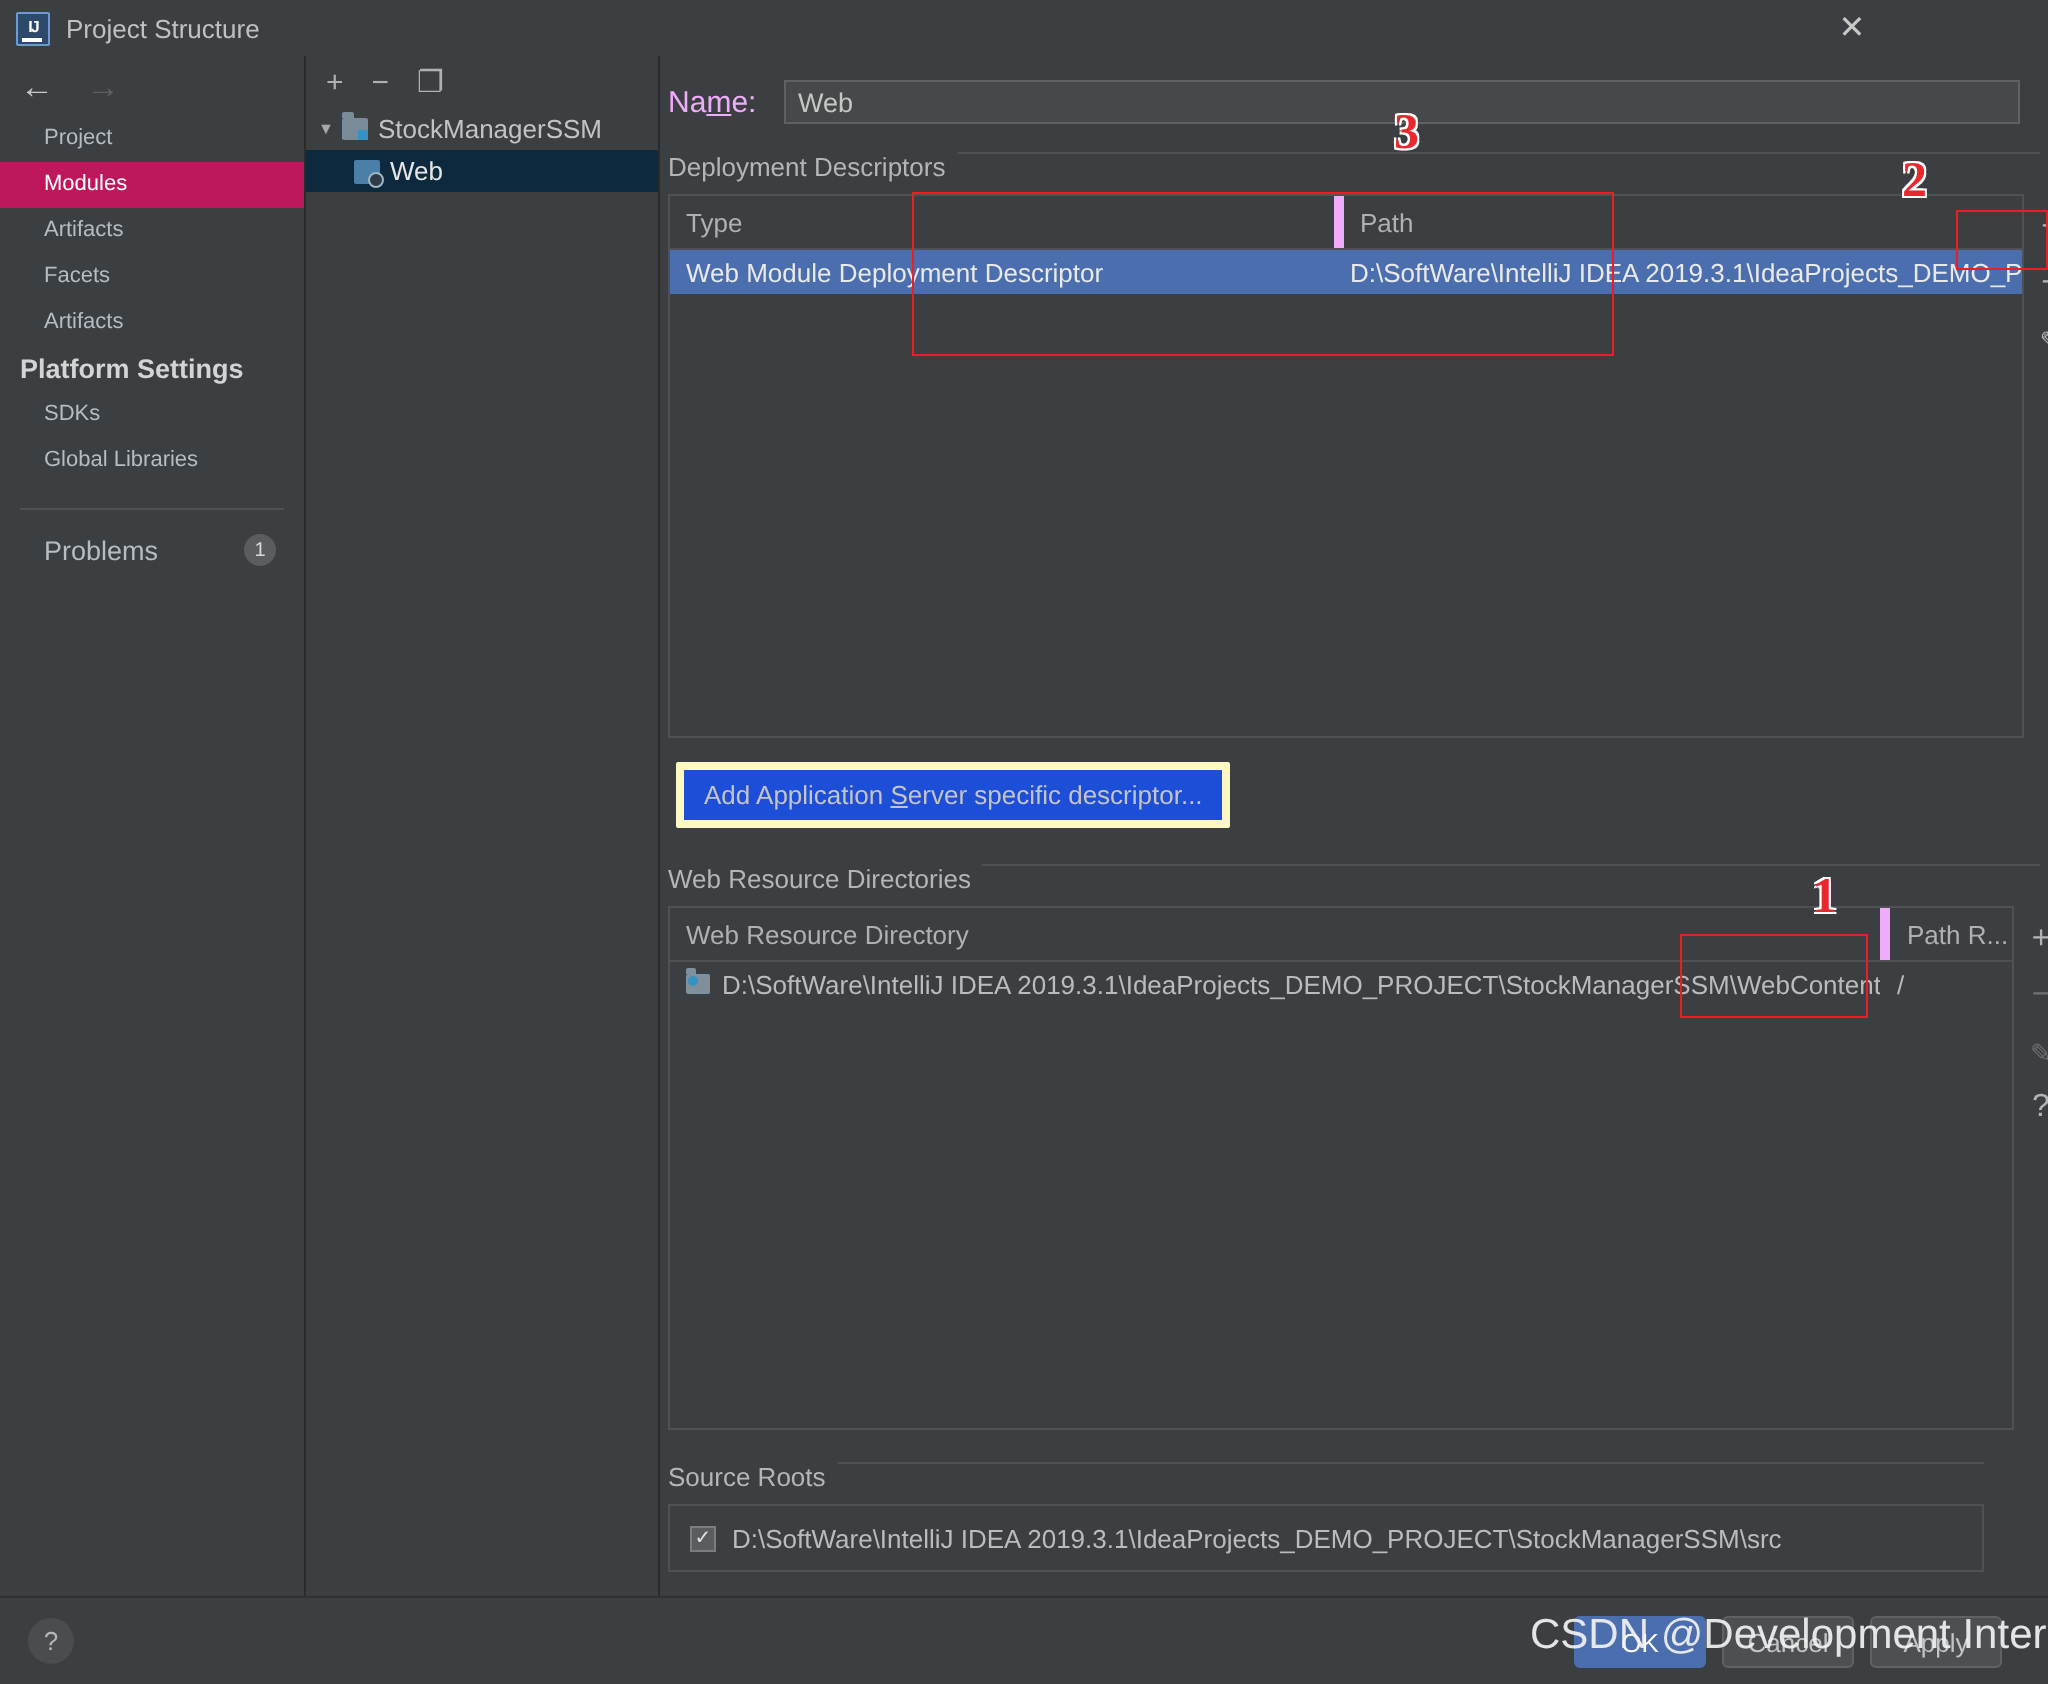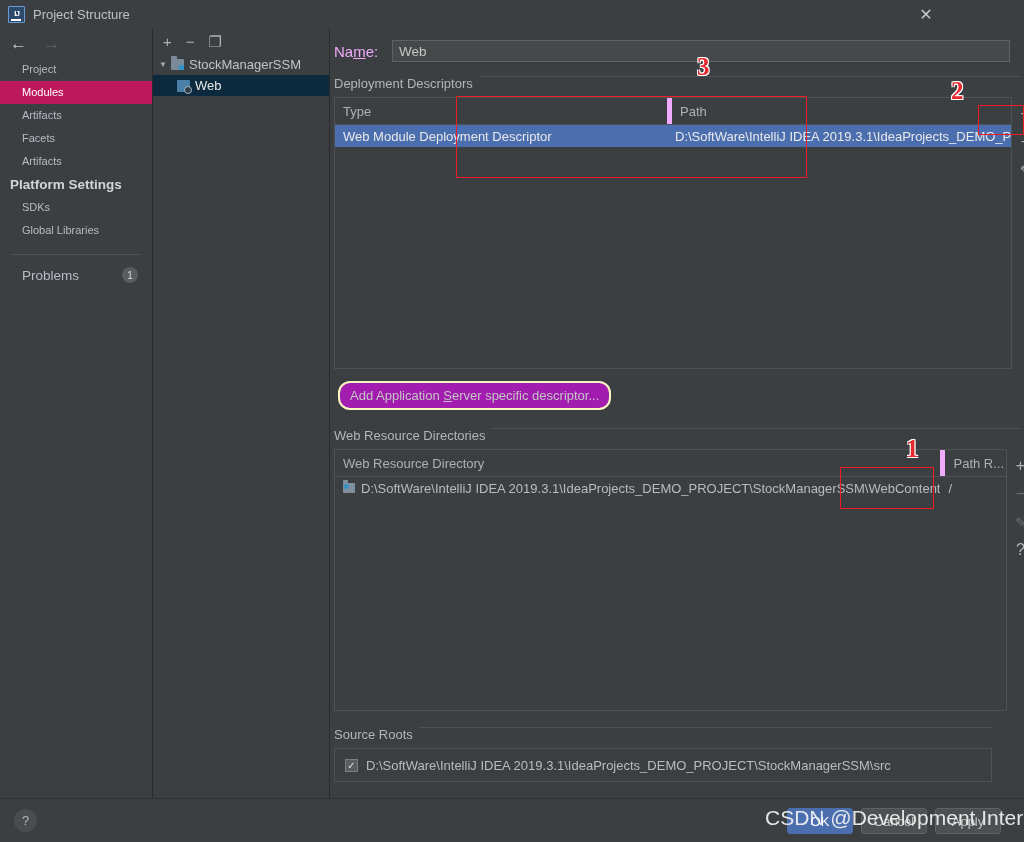--- a/index.html
+++ b/index.html
@@ -129,21 +129,21 @@
     color:#b4b4b4;font-size:16px;cursor:pointer;line-height:1;
   }
   .stool.dim{color:#6d7072;}
   .pencil{font-size:13px;}
   
   #desc-table{height:272px;}
   #desc-body{height:245px;}
   
   #add-server-btn{
     margin-top:12px;margin-left:4px;
-    background:#a21caf;border:2px solid #fef9c3;border-radius:12px;
+    background:#1d4ed8;border:4px solid #fef9c3;border-radius:1px;
     color:#c4c4c4;font-size:13px;font-family:"Liberation Sans",sans-serif;
     padding:5px 10px;cursor:pointer;
   }
   #add-server-btn u{text-decoration:underline;}
   
   #wrd-table{height:262px;}
   #wrd-body{height:235px;}
   .dir-icon{
     width:12px;height:10px;background:#7f8f9c;border-radius:1px;margin-right:6px;position:relative;flex:none;
   }

